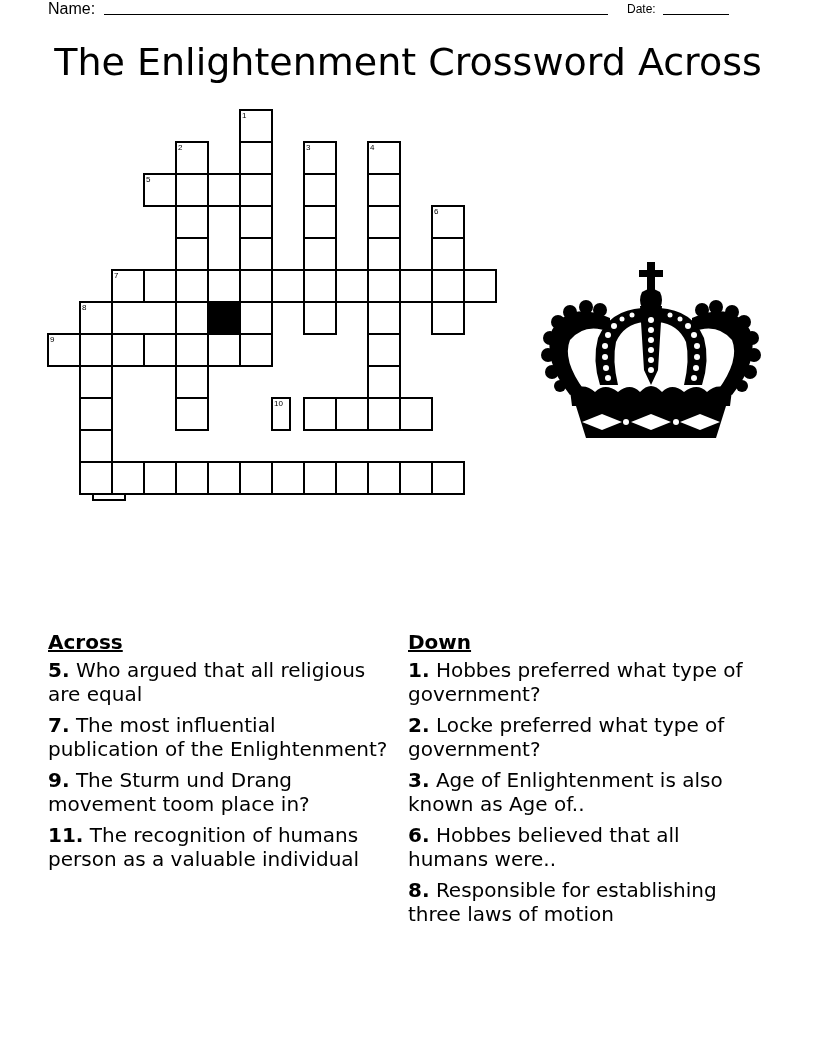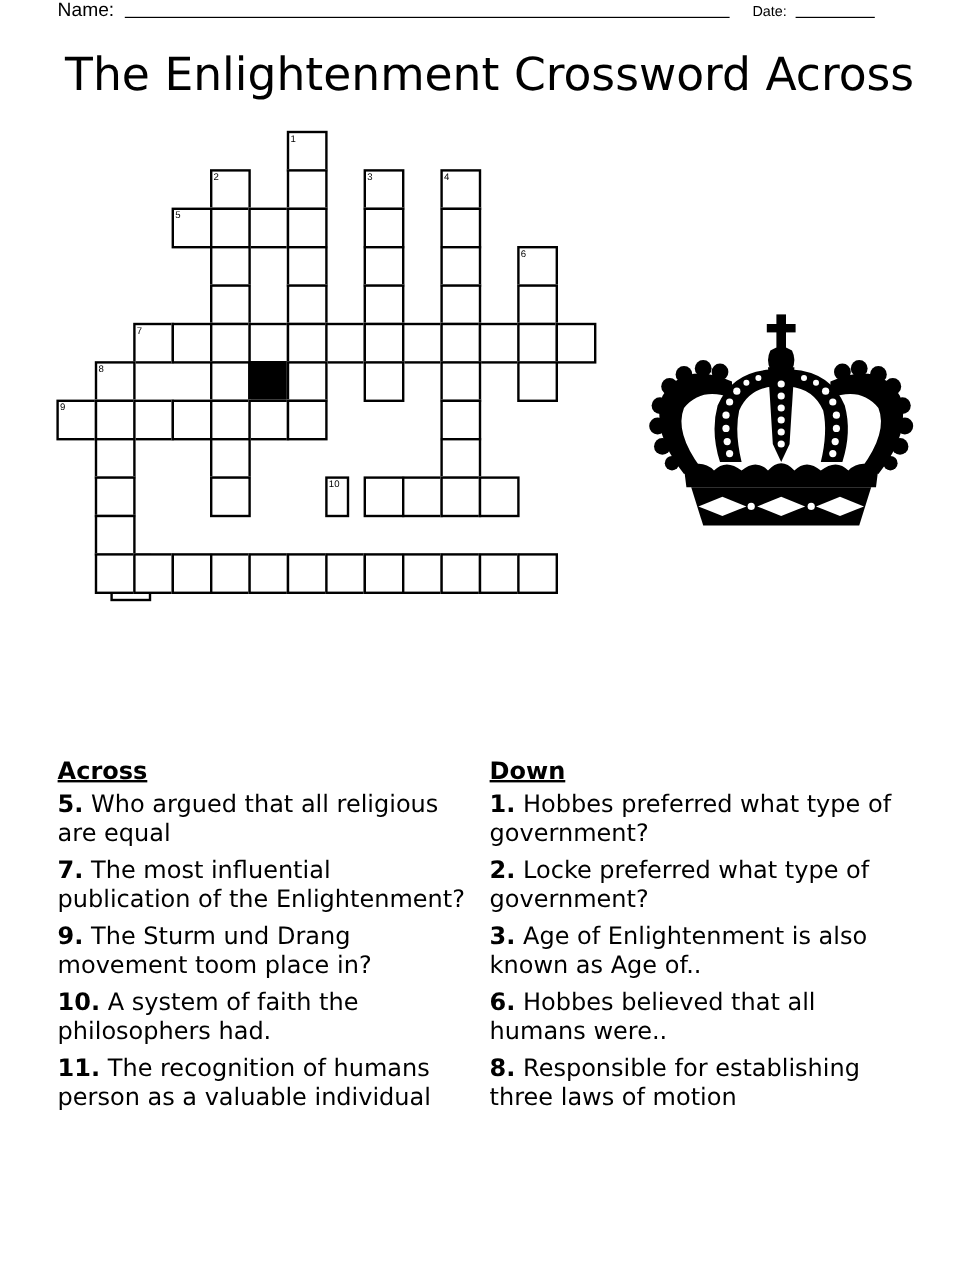--- a/index.html
+++ b/index.html
@@ -204,21 +204,20 @@
     <circle cx="86" cy="162" r="3"></circle>
       <circle cx="136" cy="162" r="3"></circle>
   </g>
 </svg>
 
 <div class="clues" id="across">
   <h2>Across</h2>
   <div class="clue"><b>5.</b> <span>Who argued that all religious are equal</span></div>
   <div class="clue"><b>7.</b> <span>The most influential publication of the Enlightenment?</span></div>
   <div class="clue"><b>9.</b> <span>The Sturm und Drang movement toom place in?</span></div>
-  <div class="clue"><b>10.</b> <span>A system of faith the philosophers had.</span></div>
   <div class="clue"><b>11.</b> <span>The recognition of humans person as a valuable individual</span></div>
 </div>
 
 <div class="clues" id="down">
   <h2>Down</h2>
   <div class="clue"><b>1.</b> <span>Hobbes preferred what type of government?</span></div>
   <div class="clue"><b>2.</b> <span>Locke preferred what type of government?</span></div>
   <div class="clue"><b>3.</b> <span>Age of Enlightenment is also known as Age of..</span></div>
   <div class="clue"><b>6.</b> <span>Hobbes believed that all humans were..</span></div>
   <div class="clue"><b>8.</b> <span>Responsible for establishing three laws of motion</span></div>

